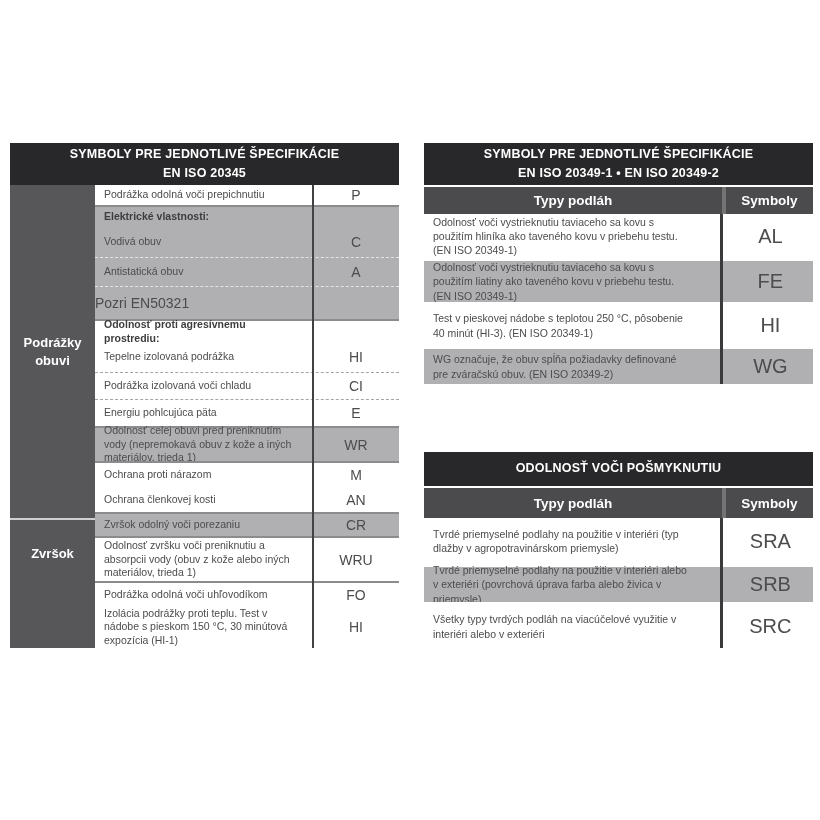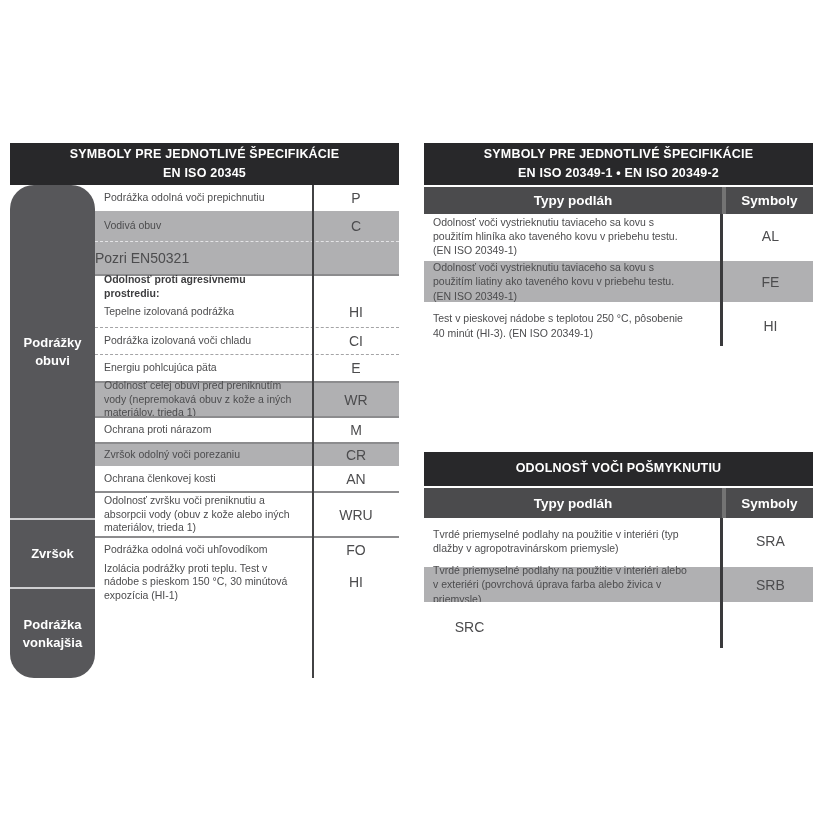--- a/index.html
+++ b/index.html
@@ -7,21 +7,21 @@
   .canvas{position:relative;width:820px;height:820px;background:#ffffff;overflow:hidden;}
   .tbl{position:absolute;}
   
   .t-head{background:#28282a;color:#ffffff;display:flex;flex-direction:column;justify-content:center;
           align-items:center;text-align:center;font-weight:bold;}
   .t-head .hline{font-size:12.5px;line-height:1.55;letter-spacing:.2px;white-space:nowrap;}
   
   #lt{left:10px;top:143px;width:389px;}
   #lt .t-head{height:42px;}
   .lt-body{display:flex;}
-  .lt-groups{width:85px;background:#57575a;display:flex;flex-direction:column;border-radius:24px;}
+  .lt-groups{width:85px;background:#57575a;display:flex;flex-direction:column;}
   .lt-group{box-sizing:border-box;color:#ffffff;font-weight:bold;font-size:13px;line-height:1.35;
             display:flex;align-items:center;justify-content:center;text-align:center;padding:0 4px;}
   .g2,.g3{border-top:2px solid #cfcfd1;}
   .lt-rows{width:304px;position:relative;display:flex;flex-direction:column;}
   .lt-row{display:flex;align-items:center;box-sizing:border-box;}
   .lt-row .desc{width:218px;box-sizing:border-box;padding:0 12px 0 9px;font-size:10.5px;
                 color:#4c4c4e;line-height:1.3;}
   .lt-row .sym{width:86px;text-align:center;font-size:14px;color:#4c4c4e;white-space:nowrap;}
   .gray{background:#b0b0b2;}
   .section .desc{font-weight:bold;color:#3d3d3f;}
@@ -38,47 +38,54 @@
   #rt1 .rt-cols{height:29px;} #rt2 .rt-cols{height:32px;}
   .rt-cols .c1{width:298px;display:flex;align-items:center;justify-content:center;
                color:#ffffff;font-weight:bold;font-size:13.5px;}
   .rt-cols .c2{width:91px;box-sizing:border-box;border-left:4px solid #737373;display:flex;
                align-items:center;justify-content:center;color:#ffffff;font-weight:bold;font-size:13.5px;}
   .rt-rows{position:relative;display:flex;flex-direction:column;}
   .rt-row{display:flex;align-items:center;box-sizing:border-box;gap:23px;}
   .rt-row + .rt-row{border-top:3px solid #ffffff;}
   .rt-row .desc{width:298px;box-sizing:border-box;padding:0 16px 0 9px;font-size:10.5px;
                 color:#4c4c4e;line-height:1.35;}
-  .rt-row .sym{width:91px;text-align:center;font-size:14px;color:#4c4c4e;}
+  .rt-row .sym{width:91px;text-align:center;font-size:20px;color:#4c4c4e;}
   .vline-rt{position:absolute;top:0;bottom:0;left:296px;width:3px;background:#3a3a3c;}
 </style>
 </head>
 <body>
 
 <div class="canvas">
 
   <div class="tbl" id="lt">
     <div class="t-head">
       <span class="hline">SYMBOLY PRE JEDNOTLIVÉ ŠPECIFIKÁCIE</span>
       <span class="hline">EN ISO 20345</span>
     </div>
     <div class="lt-body">
       <div class="lt-groups">
         <div class="lt-group g1" style="height:333px">Podrážky obuvi</div>
         <div class="lt-group g2" style="height:69px">Zvršok</div>
-        <div class="lt-group g3" style="height:91px">Podrážka vonkajšia</div>
       </div>
       <div class="lt-rows">
-        <div class="lt-row" style="height:26px">
+        <div class="lt-row" style="height:20px">
           <div class="desc">Podrážka odolná voči prepichnutiu</div>
           <div class="sym">P</div>
+        </div>
+        <div class="lt-row gray section block-line" style="height:22px">
+          <div class="desc">Elektrické vlastnosti:</div>
+          <div class="sym"></div>
         </div>
         <div class="lt-row gray" style="height:30px">
           <div class="desc">Vodivá obuv</div>
           <div class="sym">C</div>
+        </div>
+        <div class="lt-row gray dash-light" style="height:29px">
+          <div class="desc">Antistatická obuv</div>
+          <div class="sym">A</div>
         </div>
         <div class="lt-row gray dash-light" style="height:33px">
           <div class="sym sym-small">Pozri EN50321</div>
         </div>
         <div class="lt-row section block-line" style="height:23px">
           <div class="desc">Odolnosť proti agresívnemu prostrediu:</div>
           <div class="sym"></div>
         </div>
         <div class="lt-row" style="height:30px">
           <div class="desc">Tepelne izolovaná podrážka</div>
@@ -93,27 +100,27 @@
           <div class="sym">E</div>
         </div>
         <div class="lt-row gray block-line" style="height:35px">
           <div class="desc">Odolnosť celej obuvi pred preniknutím vody (nepremokavá obuv z kože a iných materiálov, trieda 1)</div>
           <div class="sym">WR</div>
         </div>
         <div class="lt-row block-line" style="height:26px">
           <div class="desc">Ochrana proti nárazom</div>
           <div class="sym">M</div>
         </div>
+        <div class="lt-row" style="height:25px">
+          <div class="desc">Ochrana členkovej kosti</div>
+          <div class="sym">AN</div>
+        </div>
         <div class="lt-row gray block-line" style="height:24px">
           <div class="desc">Zvršok odolný voči porezaniu</div>
           <div class="sym">CR</div>
-        </div>
-        <div class="lt-row" style="height:25px">
-          <div class="desc">Ochrana členkovej kosti</div>
-          <div class="sym">AN</div>
         </div>
         <div class="lt-row block-line" style="height:45px">
           <div class="desc">Odolnosť zvršku voči preniknutiu a absorpcii vody (obuv z kože alebo iných materiálov, trieda 1)</div>
           <div class="sym">WRU</div>
         </div>
         <div class="lt-row block-line" style="height:25px">
           <div class="desc">Podrážka odolná voči uhľovodíkom</div>
           <div class="sym">FO</div>
         </div>
         <div class="lt-row" style="height:42px">
@@ -140,20 +147,24 @@
         <div class="sym">AL</div>
       </div>
       <div class="rt-row gray" style="height:44px">
         <div class="desc">Odolnosť voči vystrieknutiu taviaceho sa kovu s použitím liatiny ako taveného kovu v priebehu testu. (EN ISO 20349-1)</div>
         <div class="sym">FE</div>
       </div>
       <div class="rt-row" style="height:44px">
         <div class="desc">Test v pieskovej nádobe s teplotou 250 °C, pôsobenie 40 minút (HI-3). (EN ISO 20349-1)</div>
         <div class="sym">HI</div>
       </div>
+      <div class="rt-row gray" style="height:38px">
+        <div class="desc">WG označuje, že obuv spĺňa požiadavky definované pre zváračskú obuv. (EN ISO 20349-2)</div>
+        <div class="sym">WG</div>
+      </div>
       <div class="vline-rt"></div>
     </div>
   </div>
 
   <div class="tbl rt" id="rt2">
     <div class="t-head">
       <span class="hline">ODOLNOSŤ VOČI POŠMYKNUTIU</span>
     </div>
     <div class="rt-cols">
       <div class="c1">Typy podláh</div>
@@ -162,19 +173,20 @@
     <div class="rt-rows">
       <div class="rt-row" style="height:46px">
         <div class="desc">Tvrdé priemyselné podlahy na použitie v interiéri (typ dlažby v agropotravinárskom priemysle)</div>
         <div class="sym">SRA</div>
       </div>
       <div class="rt-row gray" style="height:38px">
         <div class="desc">Tvrdé priemyselné podlahy na použitie v interiéri alebo v exteriéri (povrchová úprava farba alebo živica v priemysle)</div>
         <div class="sym">SRB</div>
       </div>
       <div class="rt-row" style="height:46px">
+        <div class="desc">Všetky typy tvrdých podláh na viacúčelové využitie v interiéri alebo v exteriéri</div>
         <div class="sym">SRC</div>
       </div>
       <div class="vline-rt"></div>
     </div>
   </div>
 
 </div>
 
 </body></html>

